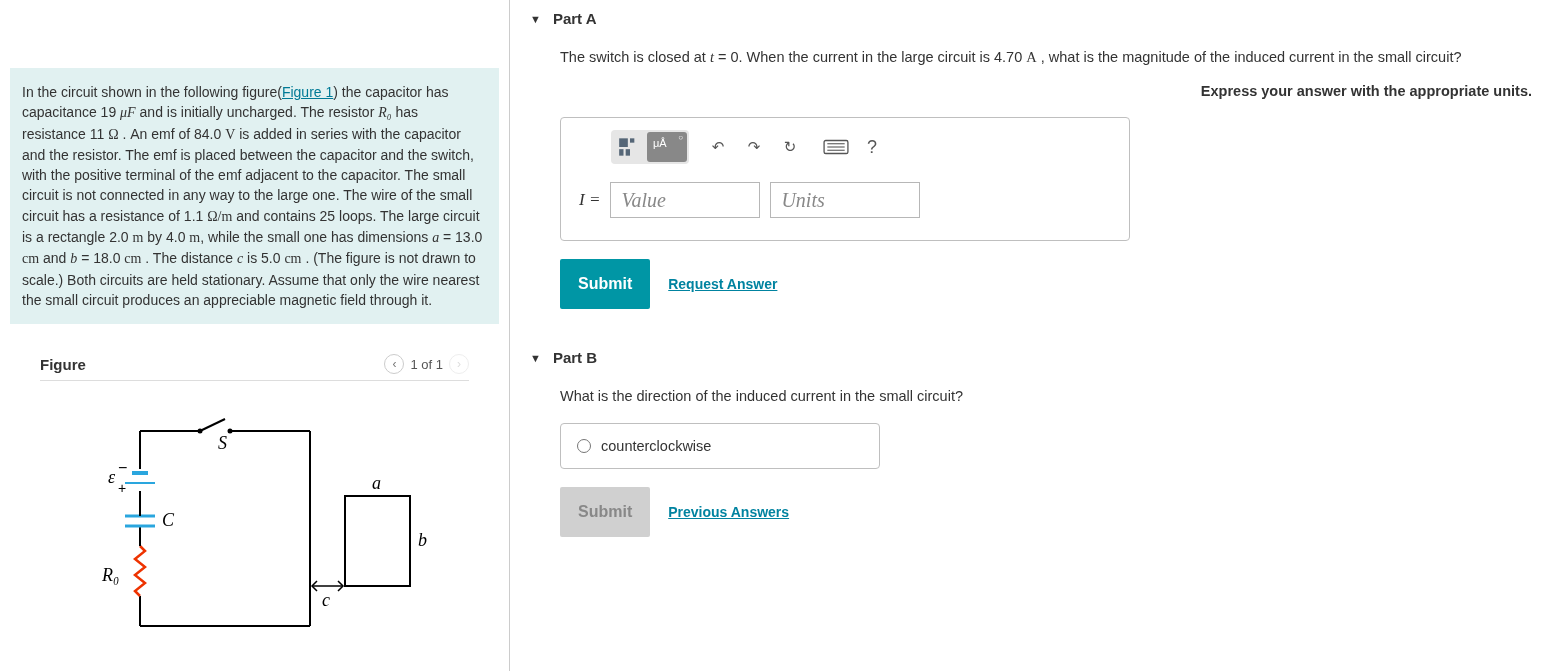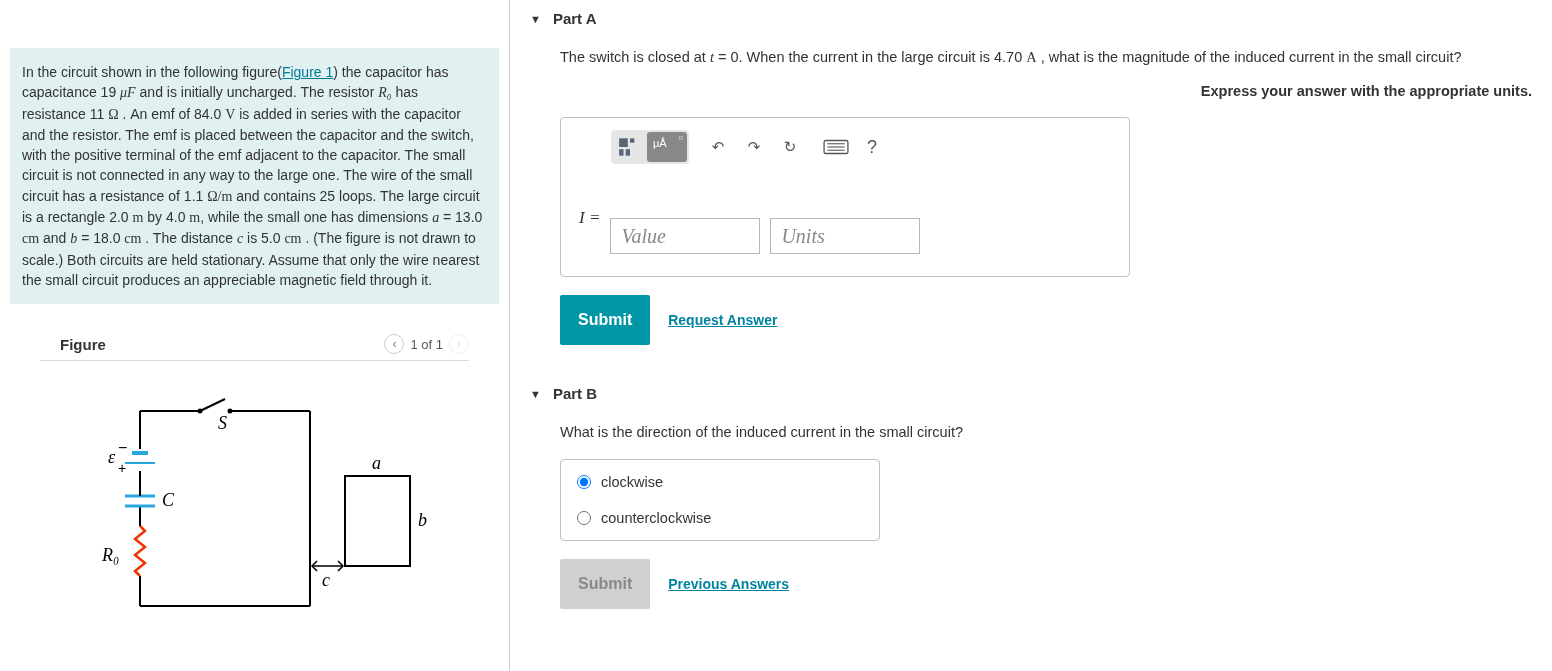--- a/index.html
+++ b/index.html
@@ -1,42 +1,42 @@
 <!DOCTYPE html>
 <html><head>
 <meta charset="utf-8">
 <style>
   * { box-sizing: border-box; margin: 0; padding: 0; }
   body { font-family: Arial, Helvetica, sans-serif; font-size: 14px; color: #333; background: #fff; width: 1552px; height: 671px; overflow: hidden; }
   .container { display: flex; height: 100%; }
   .left-col { width: 510px; padding: 8px 10px 10px 10px; border-right: 1px solid #ccc; }
   .right-col { flex: 1; padding: 0 20px; }
-  .problem-box { background: #e1f1f1; padding: 14px 14px 14px 12px; margin-top: 40px; margin-bottom: 30px; line-height: 1.45; font-size: 14px; color: #333; }
+  .problem-box { background: #e1f1f1; padding: 14px 14px 14px 12px; margin-top: 60px; margin-bottom: 30px; line-height: 1.45; font-size: 14px; color: #333; }
   .problem-box a { color: #007a96; text-decoration: underline; }
   .figure-section { padding: 0 30px; }
   .figure-header { display: flex; justify-content: space-between; align-items: center; border-bottom: 1px solid #ddd; padding-bottom: 6px; }
-  .figure-title { font-weight: bold; font-size: 15px; margin-left: 20px; }
+  .figure-title { font-weight: bold; font-size: 15px; }
   .fig-nav { display: flex; align-items: center; gap: 6px; font-size: 13px; color: #555; }
   .nav-btn { width: 20px; height: 20px; border: 1px solid #ccc; border-radius: 50%; display: inline-flex; align-items: center; justify-content: center; color: #777; background: #fff; font-size: 12px; cursor: pointer; }
   .figure-body { padding: 30px 20px 10px 50px; }
   .part-header { display: flex; align-items: center; padding: 10px 0; gap: 12px; }
   .part-header .arrow { font-size: 11px; }
   .part-title { font-weight: bold; font-size: 15px; text-align: right; }
   .part-body { padding: 10px 0 20px 30px; font-size: 14.5px; }
   .part-body .question { margin-bottom: 16px; line-height: 1.4; }
   .part-body .instruction { font-weight: bold; margin-bottom: 18px; text-align: right; }
   .input-panel { border: 1px solid #bfbfbf; border-radius: 4px; width: 570px; padding: 12px 18px 22px 18px; margin-bottom: 18px; }
   .toolbar { display: flex; align-items: center; gap: 2px; margin-bottom: 18px; }
   .tool-group { display: flex; background: #e6e6e6; border-radius: 4px; padding: 2px; }
   .tool-btn { width: 34px; height: 30px; display: inline-flex; align-items: center; justify-content: center; color: #555; cursor: pointer; font-size: 15px; }
   .tool-btn.wide { width: 40px; }
   .tool-spacer { width: 8px; }
   .answer-row { display: flex; align-items: center; gap: 10px; }
   .answer-label { font-family: "Times New Roman", serif; font-style: italic; font-size: 17px; }
-  .answer-input { width: 150px; height: 36px; border: 1px solid #b7b7b7; font-family: "Times New Roman", serif; font-style: italic; font-size: 20px; color: #888; padding: 0 10px; margin-top: 36px; }
+  .answer-input { width: 150px; height: 36px; border: 1px solid #b7b7b7; font-family: "Times New Roman", serif; font-style: italic; font-size: 20px; color: #888; padding: 0 10px; }
   .answer-input::placeholder { color: #888; }
   .submit-row { display: flex; align-items: center; gap: 18px; margin-top: 4px; }
   .submit-btn { background: #0096a5; color: #fff; border: none; padding: 16px 18px; font-size: 16px; font-weight: bold; cursor: pointer; border-radius: 2px; }
   .submit-btn.disabled { background: #d0d0d0; color: #888; cursor: default; }
   .link { color: #0083a0; font-weight: bold; text-decoration: underline; font-size: 14px; cursor: pointer; }
   .radio-panel { border: 1px solid #bfbfbf; border-radius: 4px; width: 320px; padding: 4px 0; margin-bottom: 18px; }
   .radio-row { display: flex; align-items: center; gap: 10px; padding: 10px 16px; }
   .radio-row input { width: 14px; height: 14px; }
   .math-it { font-family: "Times New Roman", serif; font-style: italic; }
   .math-rm { font-family: "Times New Roman", serif; }
@@ -160,24 +160,20 @@
     </div>
 
     <div class="part-header" style="margin-top:10px;">
       <span class="arrow">▼</span>
       <span class="part-title">Part B</span>
     </div>
     <div class="part-body">
       <div class="question">What is the direction of the induced current in the small circuit?</div>
       <div class="radio-panel">
         <label class="radio-row">
-          <input type="radio" name="dir" checked="" style="">
-          <span>clockwise</span>
-        </label>
-        <label class="radio-row">
           <input type="radio" name="dir" style="">
           <span>counterclockwise</span>
         </label>
       </div>
       <div class="submit-row">
         <button class="submit-btn disabled">Submit</button>
         <span class="link">Previous Answers</span>
       </div>
     </div>
   </div>

